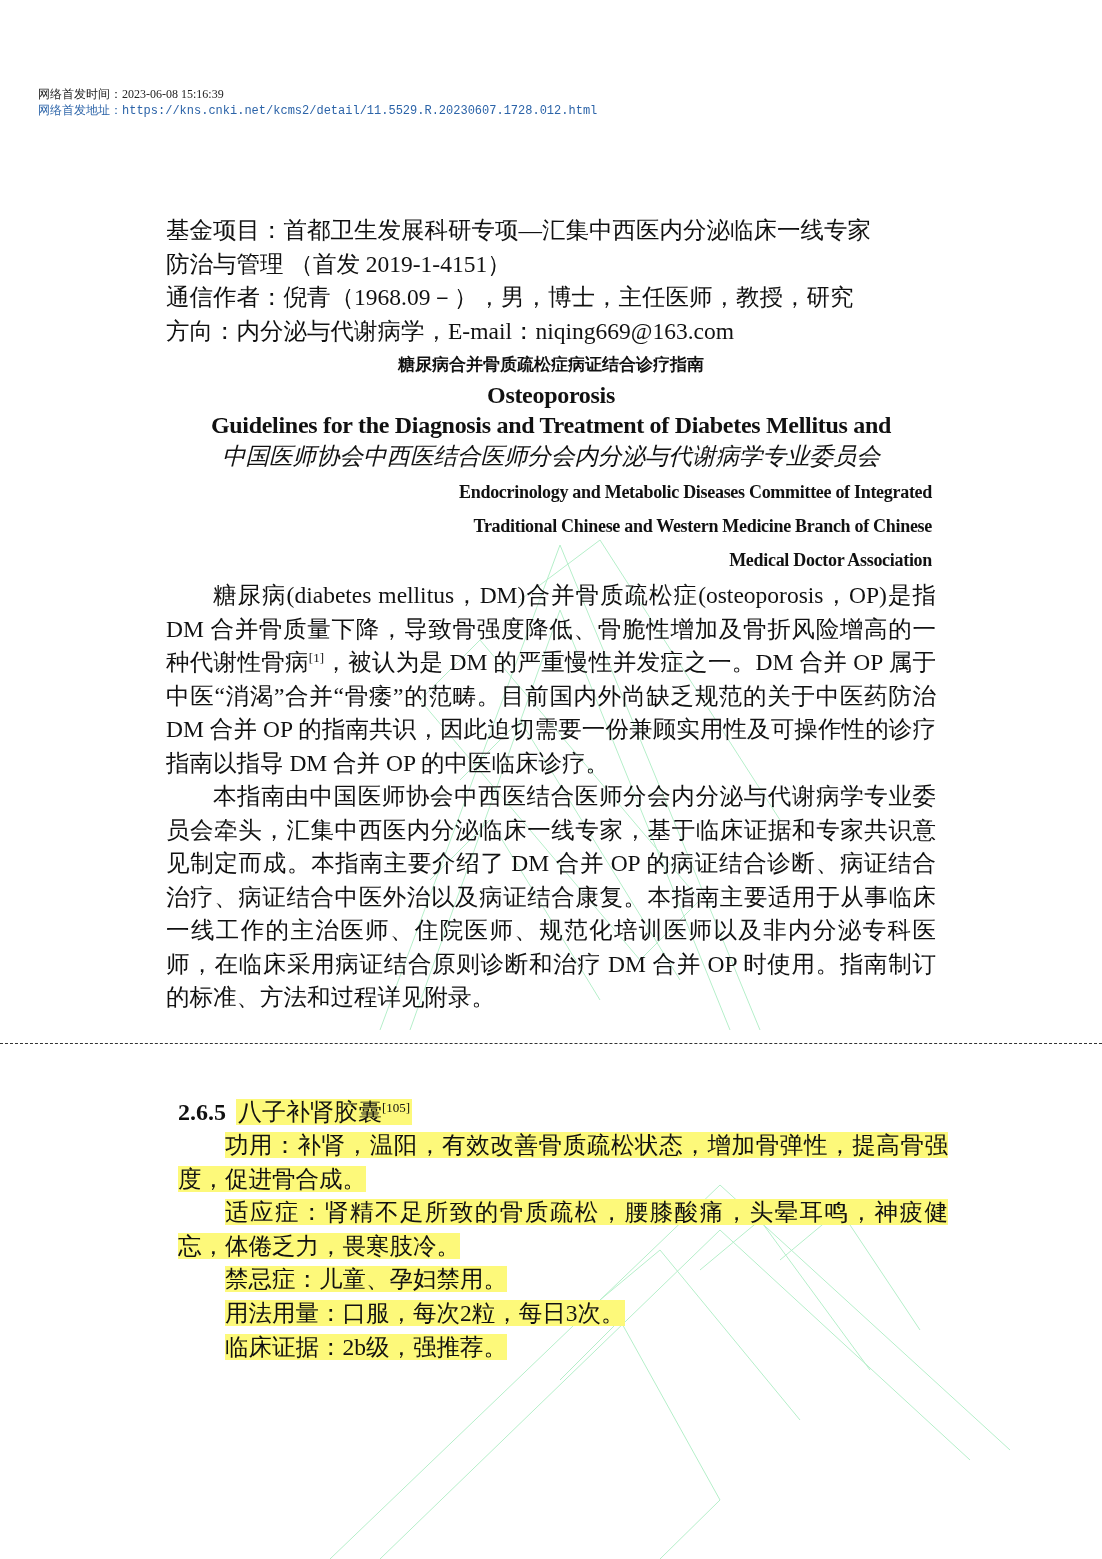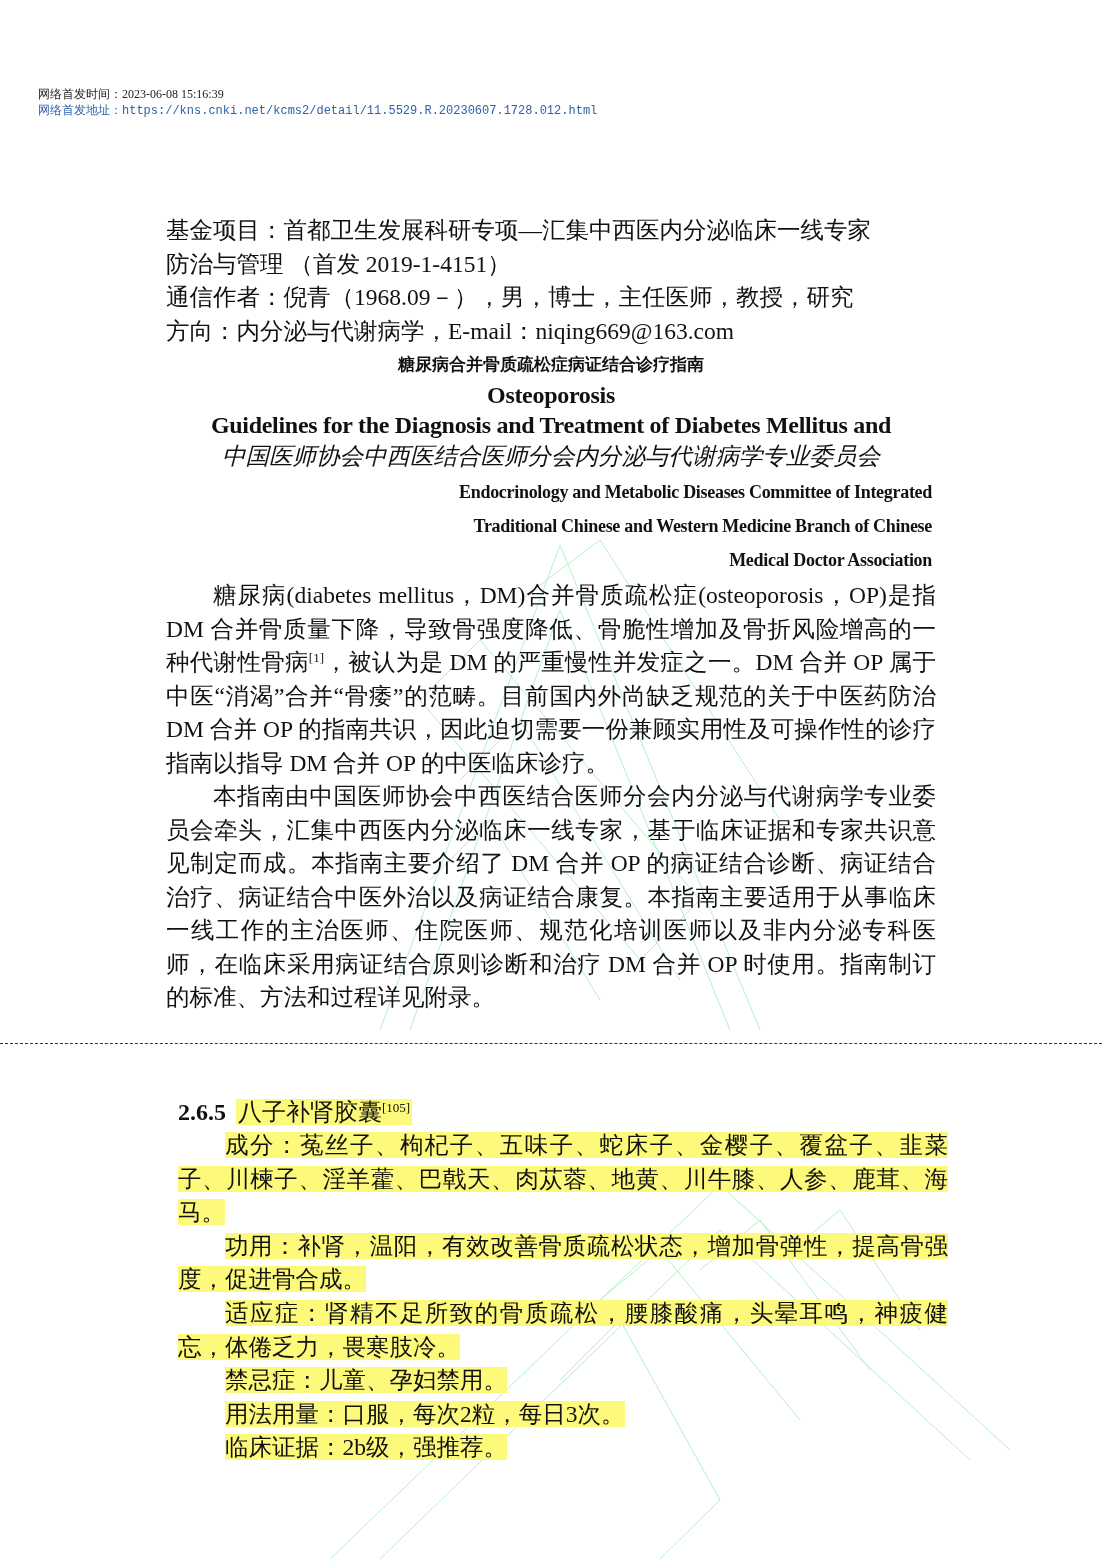--- a/index.html
+++ b/index.html
@@ -75,19 +75,18 @@
   <p class="p indent"><span>糖尿病(diabetes mellitus，DM)合并骨质疏松症(osteoporosis，OP)是指 DM 合并骨质量下降，导致骨强度降低、骨脆性增加及骨折风险增高的一种代谢性骨病</span><sup>[1]</sup><span>，被认为是 DM 的严重慢性并发症之一。DM 合并 OP 属于中医“消渴”合并“骨痿”的范畴。目前国内外尚缺乏规范的关于中医药防治 DM 合并 OP 的指南共识，因此迫切需要一份兼顾实用性及可操作性的诊疗指南以指导 DM 合并 OP 的中医临床诊疗。</span></p>
   <p class="p indent">本指南由中国医师协会中西医结合医师分会内分泌与代谢病学专业委员会牵头，汇集中西医内分泌临床一线专家，基于临床证据和专家共识意见制定而成。本指南主要介绍了 DM 合并 OP 的病证结合诊断、病证结合治疗、病证结合中医外治以及病证结合康复。本指南主要适用于从事临床一线工作的主治医师、住院医师、规范化培训医师以及非内分泌专科医师，在临床采用病证结合原则诊断和治疗 DM 合并 OP 时使用。指南制订的标准、方法和过程详见附录。</p>
 </div>
 
 <div class="divider"></div>
 
 <div class="section">
   <p class="heading">
     <span class="num">2.6.5</span><span class="hl"><span>八子补肾胶囊</span><sup>[105]</sup></span>
   </p>
-  <p class="p indent"><span class="hl"><span>成分：</span><span>菟丝子、枸杞子、五味子、蛇床子、金樱子、覆盆子、韭菜子、川楝子、淫羊藿、巴戟天、肉苁蓉、地黄、川牛膝、人参、鹿茸、海马。</span></span></p>
   <p class="p indent"><span class="hl"><span>功用：</span><span>补肾，温阳，有效改善骨质疏松状态，增加骨弹性，提高骨强度，促进骨合成。</span></span></p>
   <p class="p indent"><span class="hl"><span>适应症：</span><span>肾精不足所致的骨质疏松，腰膝酸痛，头晕耳鸣，神疲健忘，体倦乏力，畏寒肢冷。</span></span></p>
   <p class="p indent"><span class="hl"><span>禁忌症：</span><span>儿童、孕妇禁用。</span></span></p>
   <p class="p indent"><span class="hl"><span>用法用量：</span><span>口服，每次2粒，每日3次。</span></span></p>
   <p class="p indent"><span class="hl"><span>临床证据：</span><span>2b级，强推荐。</span></span></p>
 </div>
 
 </body></html>

